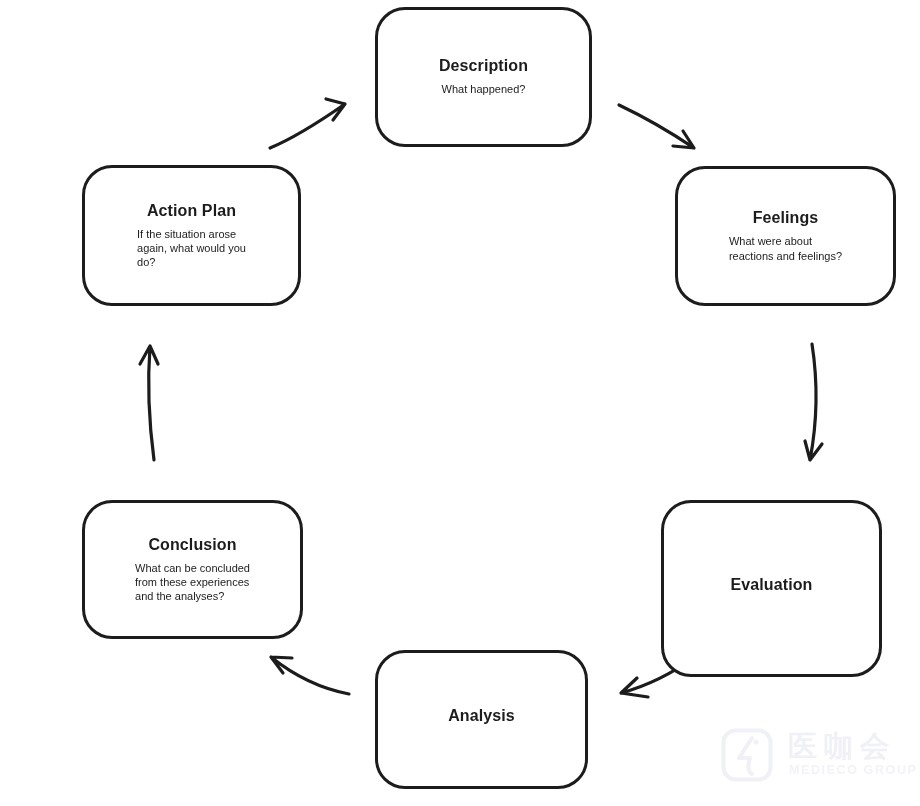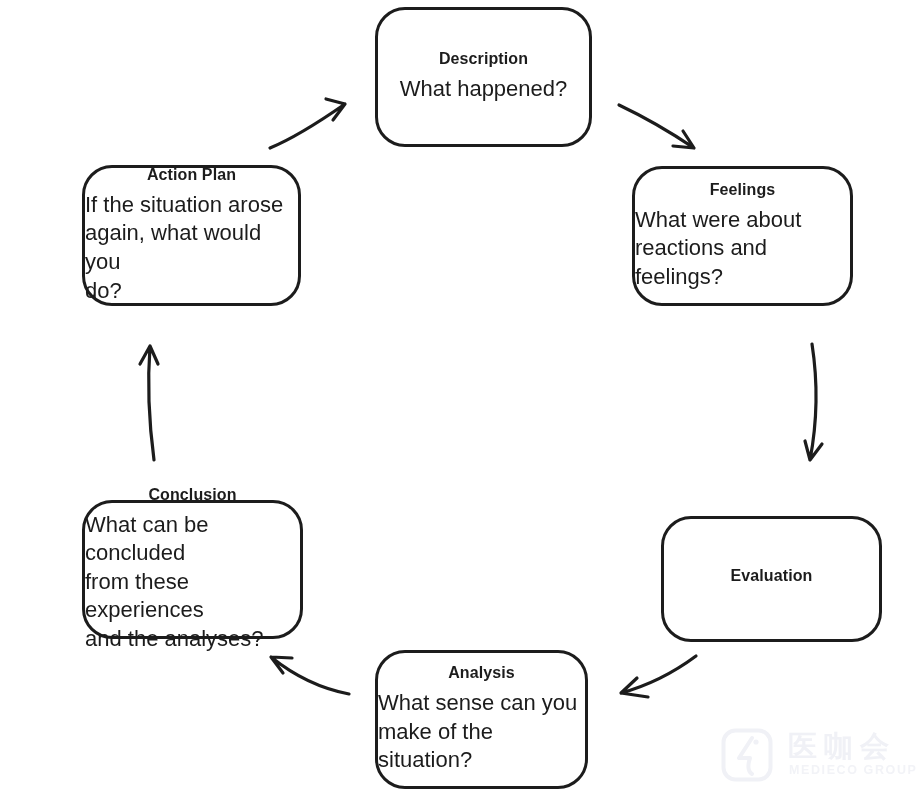--- a/index.html
+++ b/index.html
@@ -40,27 +40,27 @@
     justify-content: center;
     color: #1c1c1c;
   }
   .node-title {
     font-weight: bold;
     font-size: 16px;
     margin-bottom: 7px;
     letter-spacing: 0.1px;
   }
   .node-body {
-    font-size: 22px;
+    font-size: 11px;
     line-height: 1.3;
     white-space: pre-line;
   }
   #node-description { left: 375px; top: 7px;   width: 217px; height: 140px; }
-  #node-feelings    { left: 632px; top: 166px; width: 221px; height: 140px; }
-  #node-evaluation  { left: 661px; top: 500px; width: 221px; height: 126px; margin-top: 16px; }
+  #node-feelings    { left: 675px; top: 166px; width: 221px; height: 140px; }
+  #node-evaluation  { left: 661px; top: 500px; width: 221px; height: 177px; }
   #node-analysis    { left: 375px; top: 650px; width: 213px; height: 139px; }
   #node-conclusion  { left: 82px;  top: 500px; width: 221px; height: 139px; }
   #node-action-plan { left: 82px;  top: 165px; width: 219px; height: 141px; }
 
   
   .watermark {
     position: absolute;
     left: 716px;
     top: 724px;
     width: 200px;
@@ -116,22 +116,20 @@
     <div class="node-body">What were about
 reactions and feelings?</div>
   </div>
 
   <div class="node" id="node-evaluation">
     <div class="node-title">Evaluation</div>
   </div>
 
   <div class="node" id="node-analysis">
     <div class="node-title">Analysis</div>
-    <div class="node-body">What sense can you
-make of the situation?</div>
   </div>
 
   <div class="node" id="node-action-plan">
     <div class="node-title">Action Plan</div>
     <div class="node-body">If the situation arose
 again, what would you
 do?</div>
   </div>
 
   <div class="node" id="node-conclusion">

